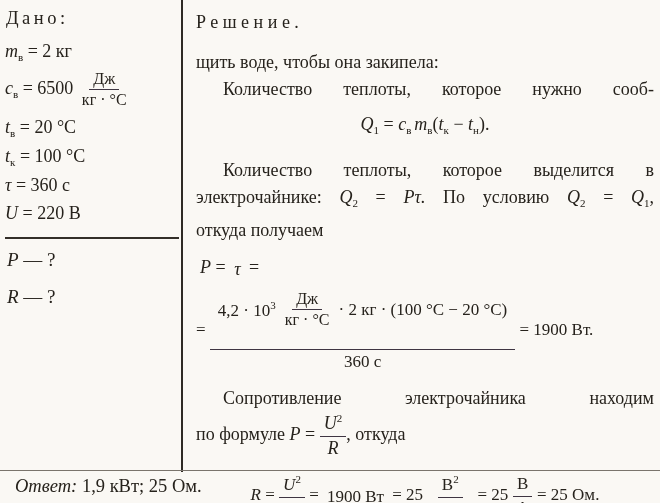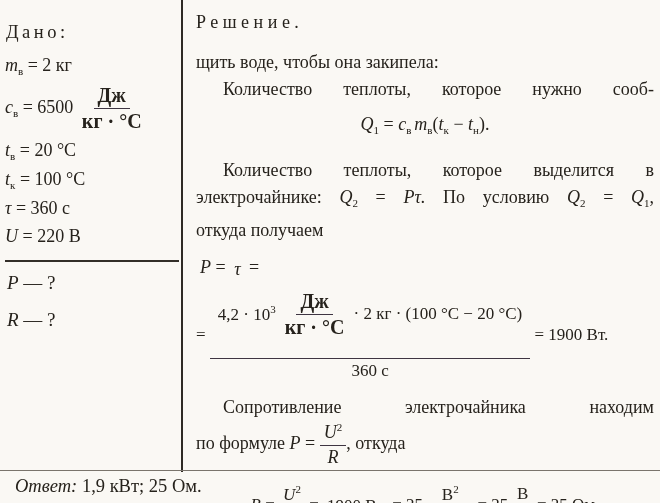--- a/index.html
+++ b/index.html
@@ -7,21 +7,21 @@
     width:660px;height:503px;
     background:#faf8f4;
     color:#26221c;
     font-family:"Liberation Serif","DejaVu Serif",serif;
     overflow:hidden;
   }
   .page{position:relative;width:660px;height:503px;}
 
   
   .col-left{
-    position:absolute;left:0;top:14px;width:148px;
+    position:absolute;left:0;top:0;width:148px;
     padding:6px 0 0 5px;box-sizing:border-box;
     font-size:18px;
   }
   .dano{letter-spacing:3.5px;font-size:18.5px;margin:2px 0 12px 1px;}
   .grow{margin:7px 0;white-space:nowrap;}
   .grow.tight{margin:6px 0;}
   .findrow{font-size:19px;margin:9px 0 15px 2px;}
   .given-rule{width:174px;height:2px;background:#332e28;margin:13px 0 10px 0;}
 
   
@@ -48,21 +48,21 @@
   .sb{font-size:11px;font-style:normal;vertical-align:-4px;letter-spacing:0;}
   .sp{font-size:11px;font-style:normal;vertical-align:7px;}
   .mgl{margin-left:3px;}
 
   .fr{
     display:inline-flex;flex-direction:column;align-items:center;
     vertical-align:middle;line-height:1.2;text-align:center;
   }
   .fr>.fn{padding:0 4px 1px;border-bottom:1.5px solid #3e3542;}
   .fr>.fd{padding:1px 4px 0;}
-  .fr.small{font-size:20px;line-height:1.15;font-weight:bold;}
+  .fr.small{font-size:16px;line-height:1.15;}
   .fr.small>.fn{border-bottom-width:1.3px;}
 
   
   .fr.big>.fn{
     display:flex;align-items:center;
     padding:0 8px 19px;border-bottom:1.6px solid #3e3542;
   }
   .fr.big .fr.small{margin:0 5px;}
   .fr.big>.fd{padding-top:2px;}
 

